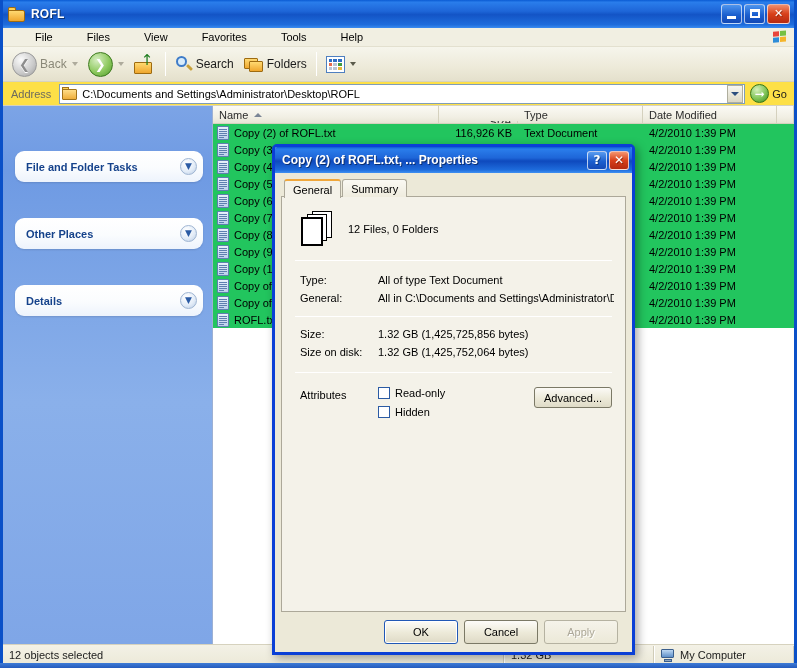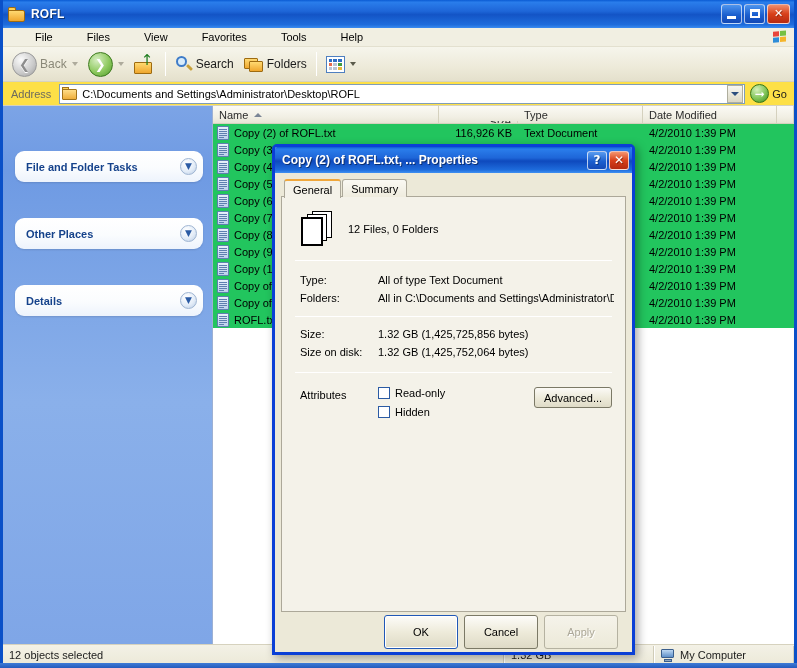--- a/index.html
+++ b/index.html
@@ -229,21 +229,21 @@
   .chkline{display:flex;align-items:center;gap:5px;margin-bottom:7px;font-size:11px;}
   .chkbox{width:12px;height:12px;background:#fff;border:1px solid #2B5BA4;flex:0 0 12px;}
   .adv-btn{
     min-width:78px;height:21px;background:linear-gradient(to bottom,#FBFAF6,#ECE9D8 55%,#DFDBC7);
     border:1px solid #7B7966;border-radius:3px;display:flex;align-items:center;justify-content:center;
     font-size:11px;color:#000;padding:0 8px;margin-left:auto;margin-right:2px;
   }
 
   #dlg-buttons{height:32px;flex:0 0 32px;display:flex;align-items:center;justify-content:flex-end;gap:6px;padding:6px 8px 0 0;}
   .dlgbtn{
-    width:74px;height:34px;background:linear-gradient(to bottom,#FDFCF9,#EDEAD9 52%,#DEDAC6);
+    width:74px;height:24px;background:linear-gradient(to bottom,#FDFCF9,#EDEAD9 52%,#DEDAC6);
     border:1px solid #7B7966;border-radius:3px;display:flex;align-items:center;justify-content:center;
     font-size:11px;color:#000;
   }
   .dlgbtn.default{border:1px solid #2158B6;box-shadow:inset 0 0 0 1px #fff;}
   .dlgbtn.disabled{color:#ACA899;text-shadow:1px 1px 0 #fff;border-color:#B5B2A1;
     background:linear-gradient(to bottom,#F5F3EA,#ECE9D8);}
 
   
   #taskbar-strip{position:absolute;left:0;bottom:0;width:797px;height:5px;
     background:linear-gradient(to bottom,#3E7BD6,#245BBD);}
@@ -625,21 +625,21 @@
         </span>
         <span class="hdr-txt">12 Files, 0 Folders</span>
       </div>
       <div class="divider"></div>
 
       <div class="info-line">
         <span class="k">Type:</span>
         <span class="v">All of type Text Document</span>
       </div>
       <div class="info-line">
-        <span class="k">Folders:</span>
+        <span class="k">General:</span>
         <span class="v">All in C:\Documents and Settings\Administrator\De</span>
       </div>
 
       <div class="divider" style="margin-top:9px;margin-bottom:8px"></div>
 
       <div class="info-line">
         <span class="k">Size:</span>
         <span class="v">1.32 GB (1,425,725,856 bytes)</span>
       </div>
       <div class="info-line">

